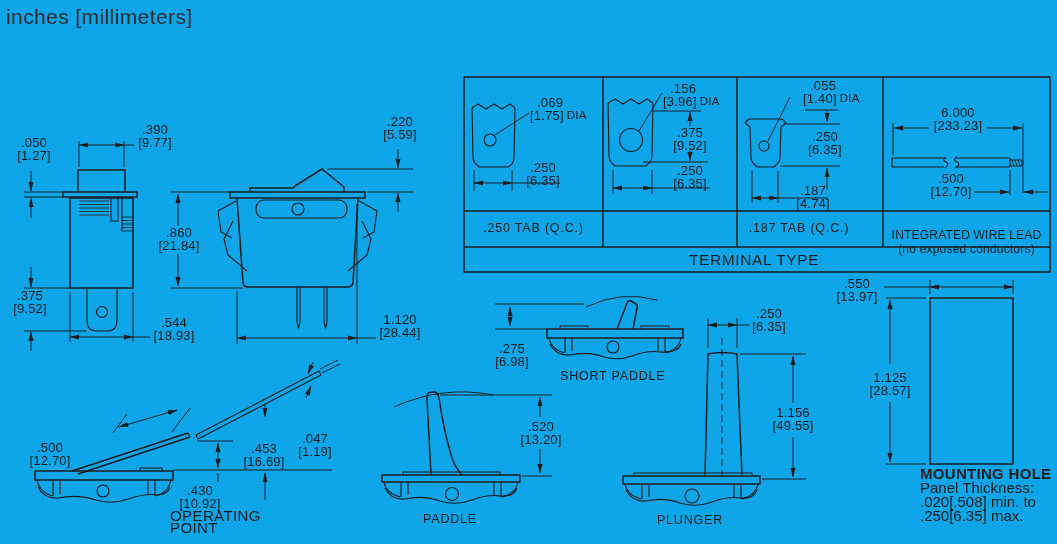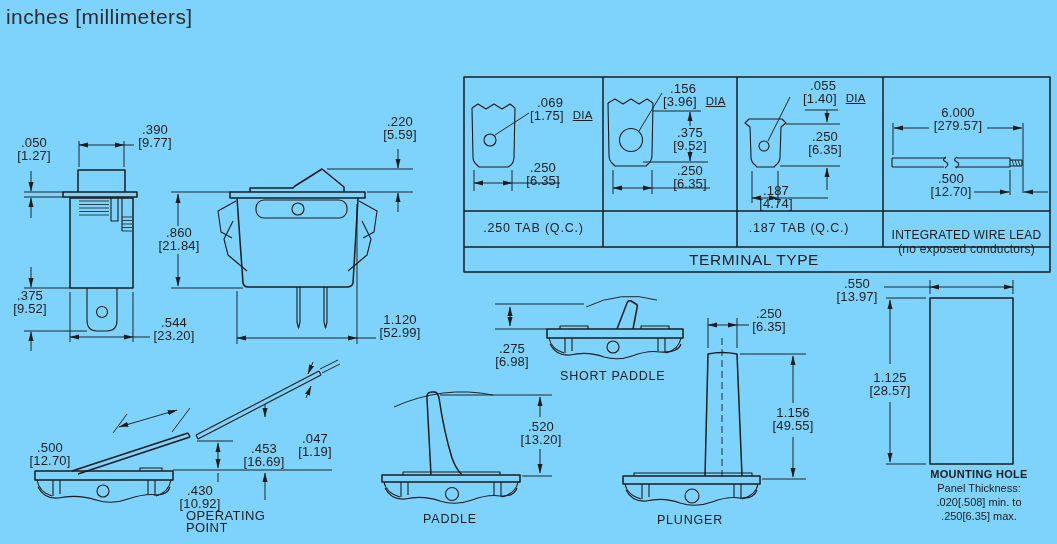--- a/index.html
+++ b/index.html
@@ -1,36 +1,36 @@
 <!DOCTYPE html>
 <html><head>
 <meta charset="utf-8">
 <style>
   html,body{margin:0;padding:0;background:#fff;}
-  .canvas{position:relative;width:1057px;height:544px;background:#7dd3fc;
+  .canvas{position:relative;width:1057px;height:544px;background:#0ea5e9;
     font-family:"Liberation Sans",sans-serif;color:#1c1c1c;overflow:hidden;}
   svg{position:absolute;left:0;top:0;}
   .o{fill:none;stroke:#1c1c1c;stroke-width:1.5;stroke-linejoin:round;}
   .t{fill:none;stroke:#1c1c1c;stroke-width:1.1;stroke-linejoin:round;}
   .d{fill:none;stroke:#1c1c1c;stroke-width:0.95;}
   .r{fill:none;stroke:#1c1c1c;stroke-width:0.8;}
   .cl{fill:none;stroke:#1c1c1c;stroke-width:0.9;stroke-dasharray:7 4;}
   .page-title{position:absolute;left:6px;top:5px;font-size:21px;letter-spacing:0.4px;color:#2b2b2b;}
   .dim{position:absolute;text-align:center;font-size:13px;line-height:12.5px;
        white-space:nowrap;letter-spacing:0.2px;}
   .dim span{display:block;}
   .dim .row{display:block;}
   .dim .row span{display:inline;}
-  .dia{font-size:11.5px;position:relative;top:-1px;margin-left:9px;text-decoration:underline;}
+  .dia{font-size:11.5px;position:relative;top:-1px;margin-left:3px;}
   .lal{text-align:left;}
   .name{position:absolute;font-size:12.5px;letter-spacing:0.8px;line-height:13.5px;white-space:nowrap;}
   .cen{text-align:center;}
   .small{font-size:12px;letter-spacing:0.2px;margin-top:12px;}
   .ttl{position:absolute;font-size:15.5px;letter-spacing:0.6px;text-align:center;}
-  .mh{position:absolute;font-size:11px;line-height:14px;text-align:center;white-space:nowrap;}
+  .mh{position:absolute;font-size:15px;line-height:14px;text-align:left;white-space:nowrap;}
   .mh .b{font-weight:bold;letter-spacing:0.3px;}
 </style>
 </head>
 <body>
 
 <div class="canvas">
 
   <svg width="1057" height="544" viewBox="0 0 1057 544">
     <defs>
       <marker id="ahE" markerWidth="10" markerHeight="8" refX="9.4" refY="4" orient="auto" markerUnits="userSpaceOnUse">
@@ -227,30 +227,30 @@
   <div class="dim" style="left:156px;top:227px;width:46px">
     <span>.860</span>
       <span>[21.84]</span>
   </div>
   <div class="dim" style="left:8px;top:290px;width:44px">
     <span>.375</span>
       <span>[9.52]</span>
   </div>
   <div class="dim" style="left:150px;top:317px;width:48px">
     <span>.544</span>
-      <span>[23.20]</span>
+      <span>[18.93]</span>
   </div>
 
   <div class="dim" style="left:376px;top:116px;width:48px">
     <span>.220</span>
       <span>[5.59]</span>
   </div>
   <div class="dim" style="left:375px;top:314px;width:50px">
     <span>1.120</span>
-      <span>[52.99]</span>
+      <span>[28.44]</span>
   </div>
 
   <div class="dim lal" style="left:530px;top:97px">
     <span style="padding-left:7px">.069</span>
     <span class="row"><span>[1.75]</span><span class="dia">DIA</span></span>
   </div>
   <div class="dim" style="left:522px;top:162px;width:42px">
     <span>.250</span>
       <span>[6.35]</span>
   </div>
@@ -269,28 +269,28 @@
   </div>
 
   <div class="dim lal" style="left:803px;top:80px">
     <span style="padding-left:7px">.055</span>
     <span class="row"><span>[1.40]</span><span class="dia">DIA</span></span>
   </div>
   <div class="dim" style="left:805px;top:131px;width:40px">
     <span>.250</span>
       <span>[6.35]</span>
   </div>
-  <div class="dim" style="left:757px;top:185px;width:38px">
+  <div class="dim" style="left:794px;top:185px;width:38px">
     <span>.187</span>
       <span>[4.74]</span>
   </div>
 
   <div class="dim" style="left:928px;top:107px;width:60px">
     <span>6.000</span>
-      <span>[279.57]</span>
+      <span>[233.23]</span>
   </div>
   <div class="dim" style="left:928px;top:173px;width:46px">
     <span>.500</span>
       <span>[12.70]</span>
   </div>
 
   <div class="name cen" style="left:464px;top:222px;width:139px">
     <span>.250 TAB (Q.C.)</span>
   </div>
   <div class="name cen" style="left:737px;top:222px;width:124px">
@@ -313,21 +313,21 @@
       <span>[16.69]</span>
   </div>
   <div class="dim" style="left:297px;top:433px;width:36px">
     <span>.047</span>
       <span>[1.19]</span>
   </div>
   <div class="dim" style="left:178px;top:485px;width:44px">
     <span>.430</span>
       <span>[10.92]</span>
   </div>
-  <div class="name" style="left:186px;top:510px;font-size:13px;line-height:11.5px;letter-spacing:0.4px">
+  <div class="name" style="left:170px;top:510px;font-size:15px;line-height:11.5px;letter-spacing:0.4px">
     <div>OPERATING</div>
     <div>POINT</div>
   </div>
 
   <div class="dim" style="left:490px;top:343px;width:44px">
     <span>.275</span>
       <span>[6.98]</span>
   </div>
   <div class="name cen" style="left:560px;top:370px;width:100px">
     <span>SHORT PADDLE</span>

